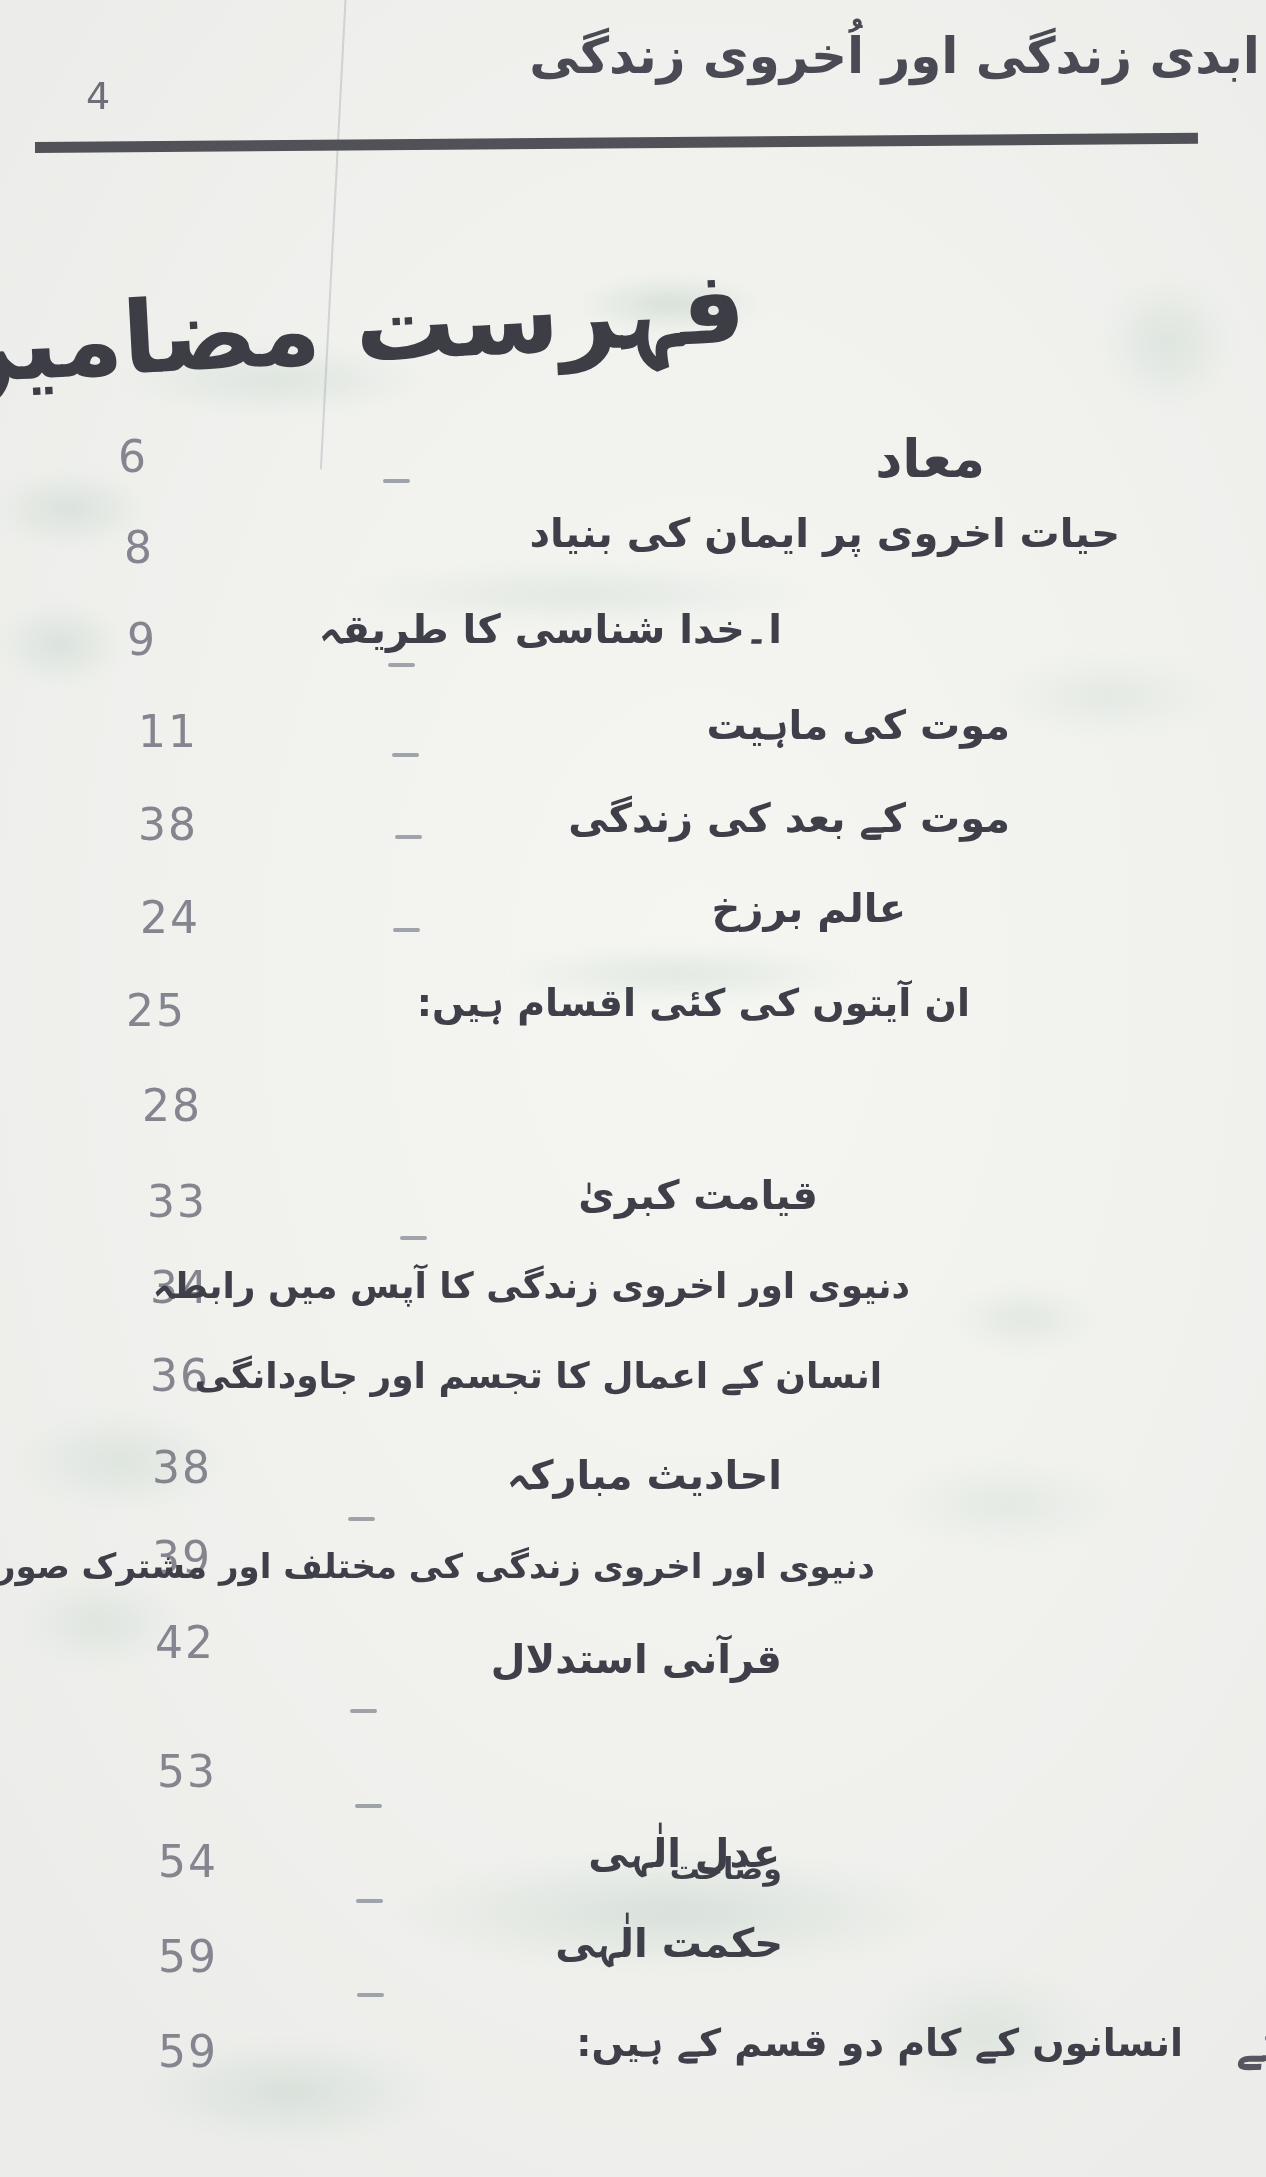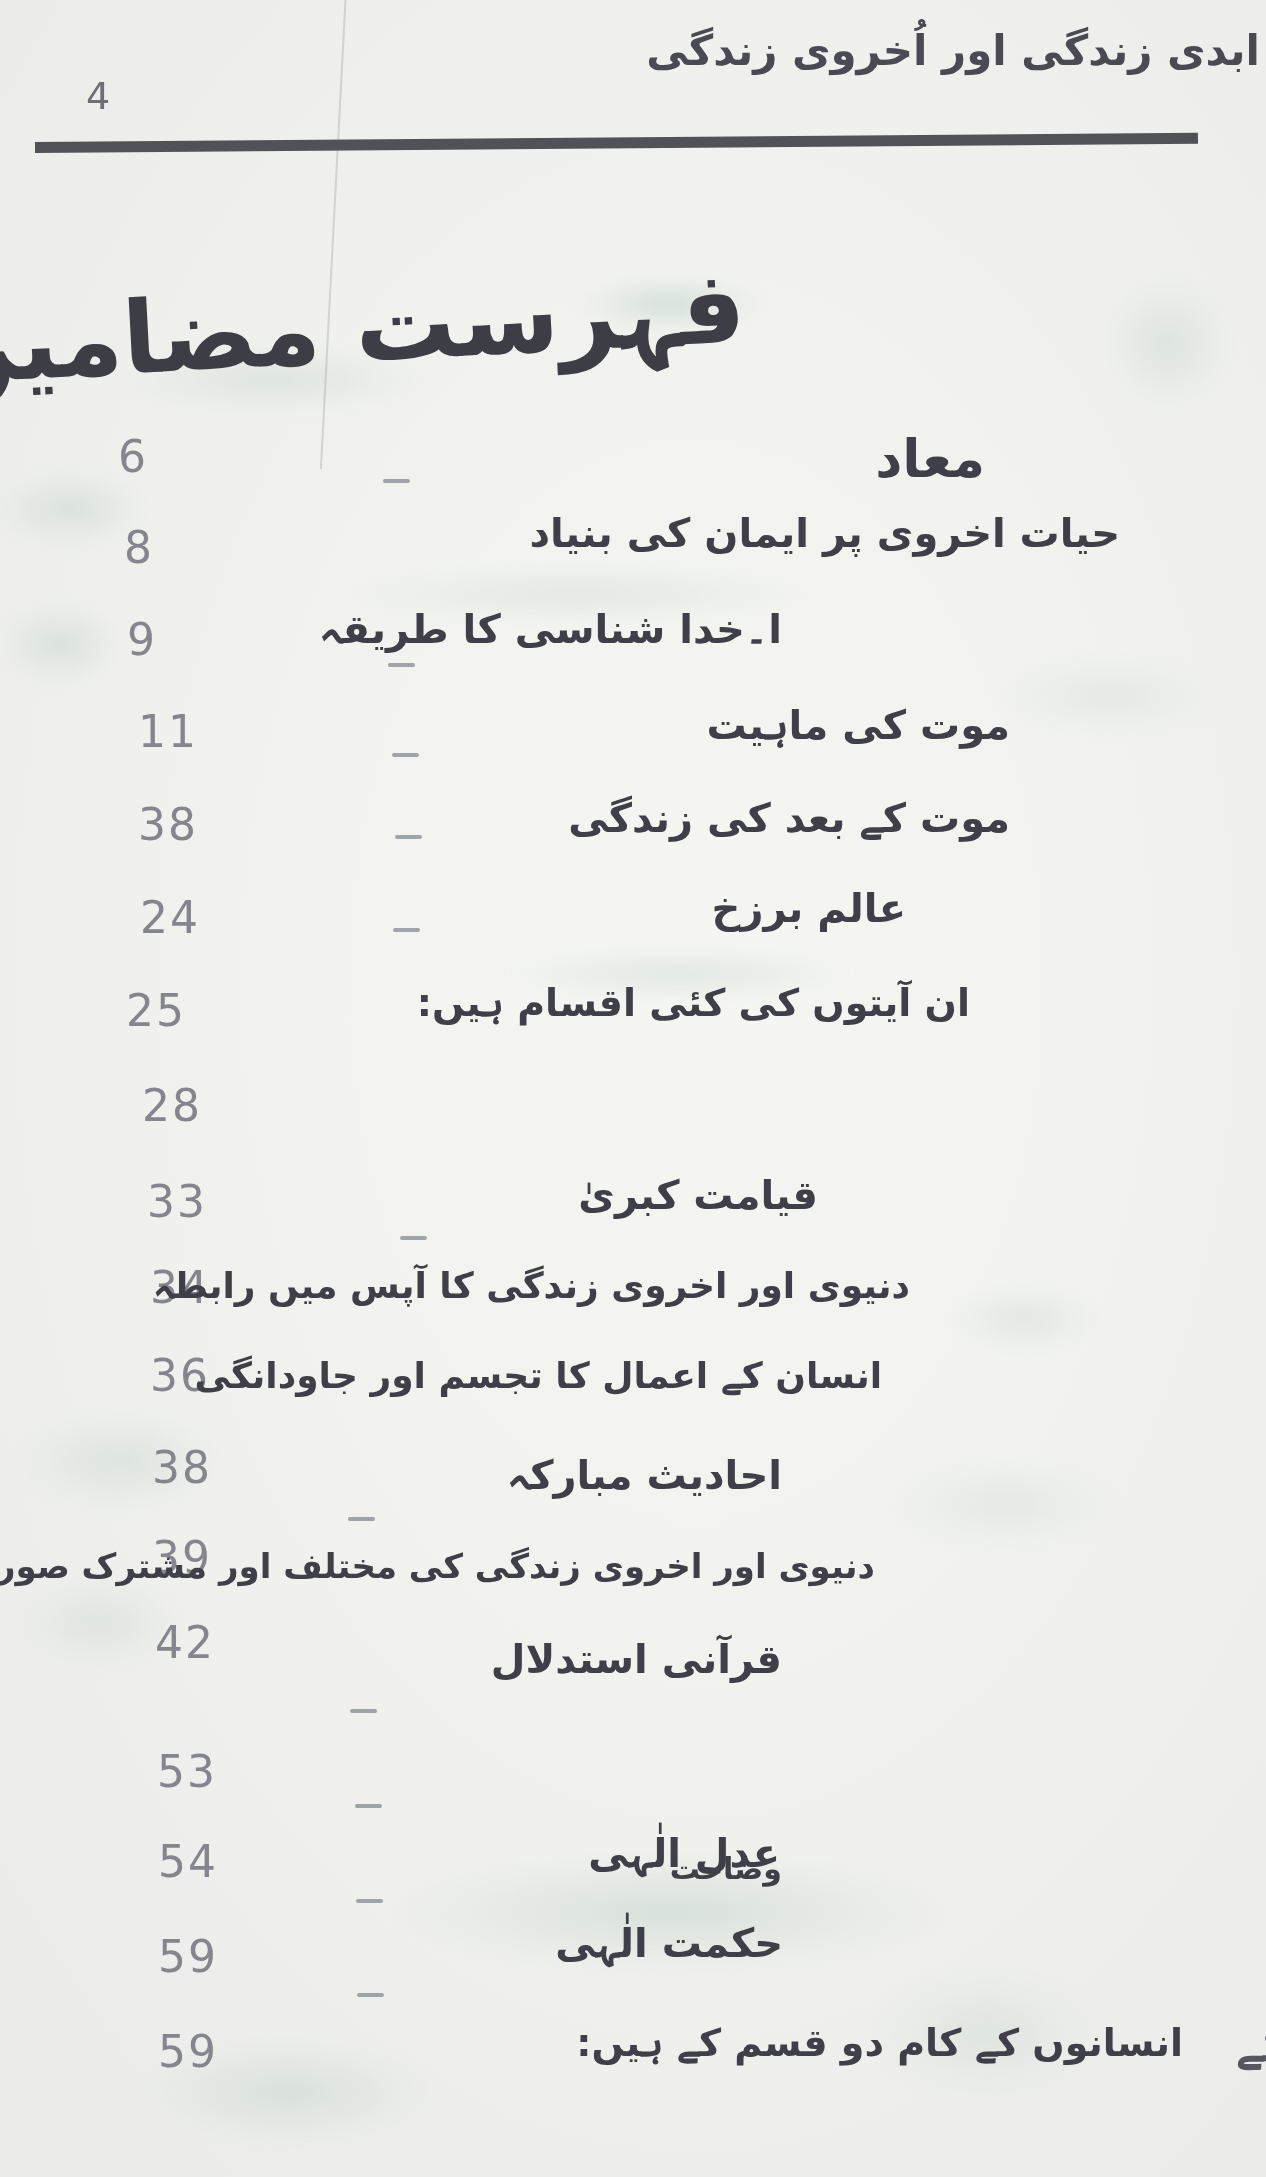--- a/index.html
+++ b/index.html
@@ -23,21 +23,21 @@
   .crease{
     position:absolute;left:345px;top:-10px;width:2px;height:480px;
     background:rgba(125,138,150,0.28);transform:rotate(3deg);transform-origin:top center;
   }
   .pageno{
     position:absolute;left:86px;top:74px;
     font-size:38px;color:#6e6e78;letter-spacing:1px;
   }
   .running-header{
     position:absolute;right:6px;top:26px;direction:rtl;
-    font-size:42px;font-weight:bold;color:#4a4a54;line-height:1.2;white-space:nowrap;
+    font-size:50px;font-weight:bold;color:#4a4a54;line-height:1.2;white-space:nowrap;
   }
   .rule{
     position:absolute;left:35px;top:142px;width:1163px;height:11px;
     background:#515158;transform:rotate(-0.45deg);transform-origin:left center;
   }
   .toc-title{
     position:absolute;right:521px;top:242px;direction:rtl;
     font-size:100px;font-weight:bold;color:#3d3d46;line-height:1.3;white-space:nowrap;
     transform:rotate(-3deg);transform-origin:right center;
   }

